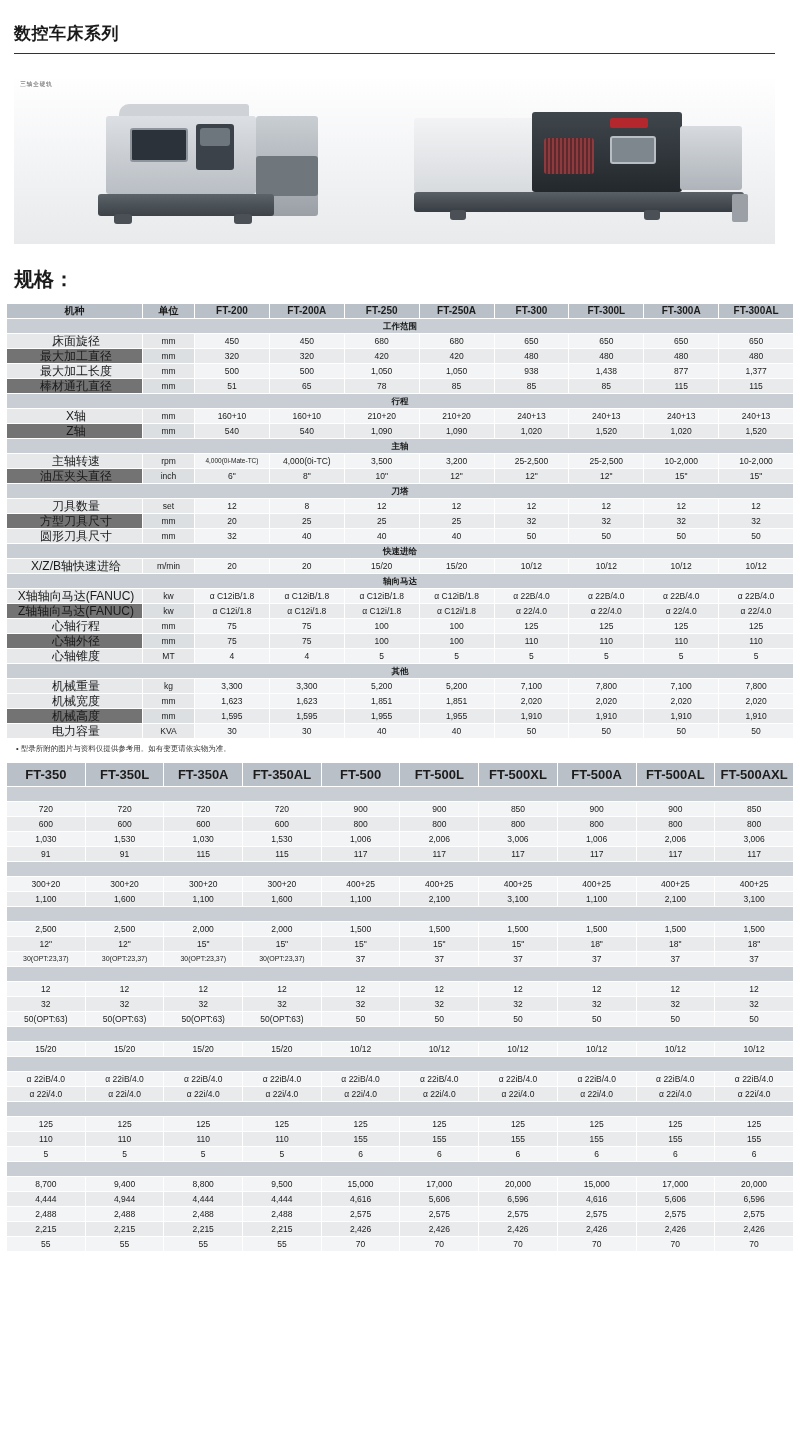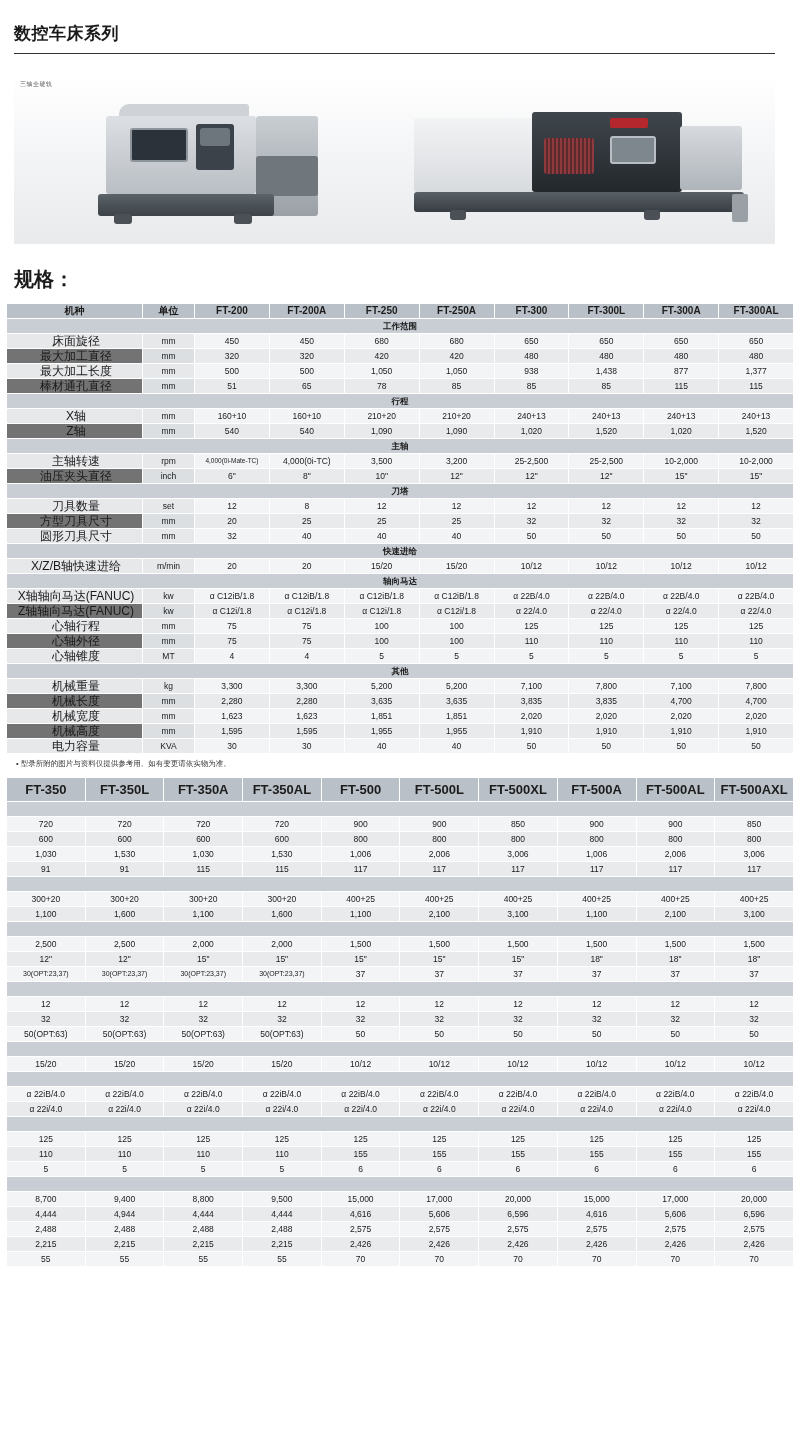--- a/index.html
+++ b/index.html
@@ -454,32 +454,20 @@
           <td class="val">3,300</td>
           <td class="val">3,300</td>
           <td class="val">5,200</td>
           <td class="val">5,200</td>
           <td class="val">7,100</td>
           <td class="val">7,800</td>
           <td class="val">7,100</td>
           <td class="val">7,800</td>
         </tr>
         <tr>
-          <td class="rowlabel alt">机械长度</td>
-          <td class="unit alt">mm</td>
-          <td class="val alt">2,280</td>
-          <td class="val alt">2,280</td>
-          <td class="val alt">3,635</td>
-          <td class="val alt">3,635</td>
-          <td class="val alt">3,835</td>
-          <td class="val alt">3,835</td>
-          <td class="val alt">4,700</td>
-          <td class="val alt">4,700</td>
-        </tr>
-        <tr>
           <td class="rowlabel">机械宽度</td>
           <td class="unit">mm</td>
           <td class="val">1,623</td>
           <td class="val">1,623</td>
           <td class="val">1,851</td>
           <td class="val">1,851</td>
           <td class="val">2,020</td>
           <td class="val">2,020</td>
           <td class="val">2,020</td>
           <td class="val">2,020</td>

